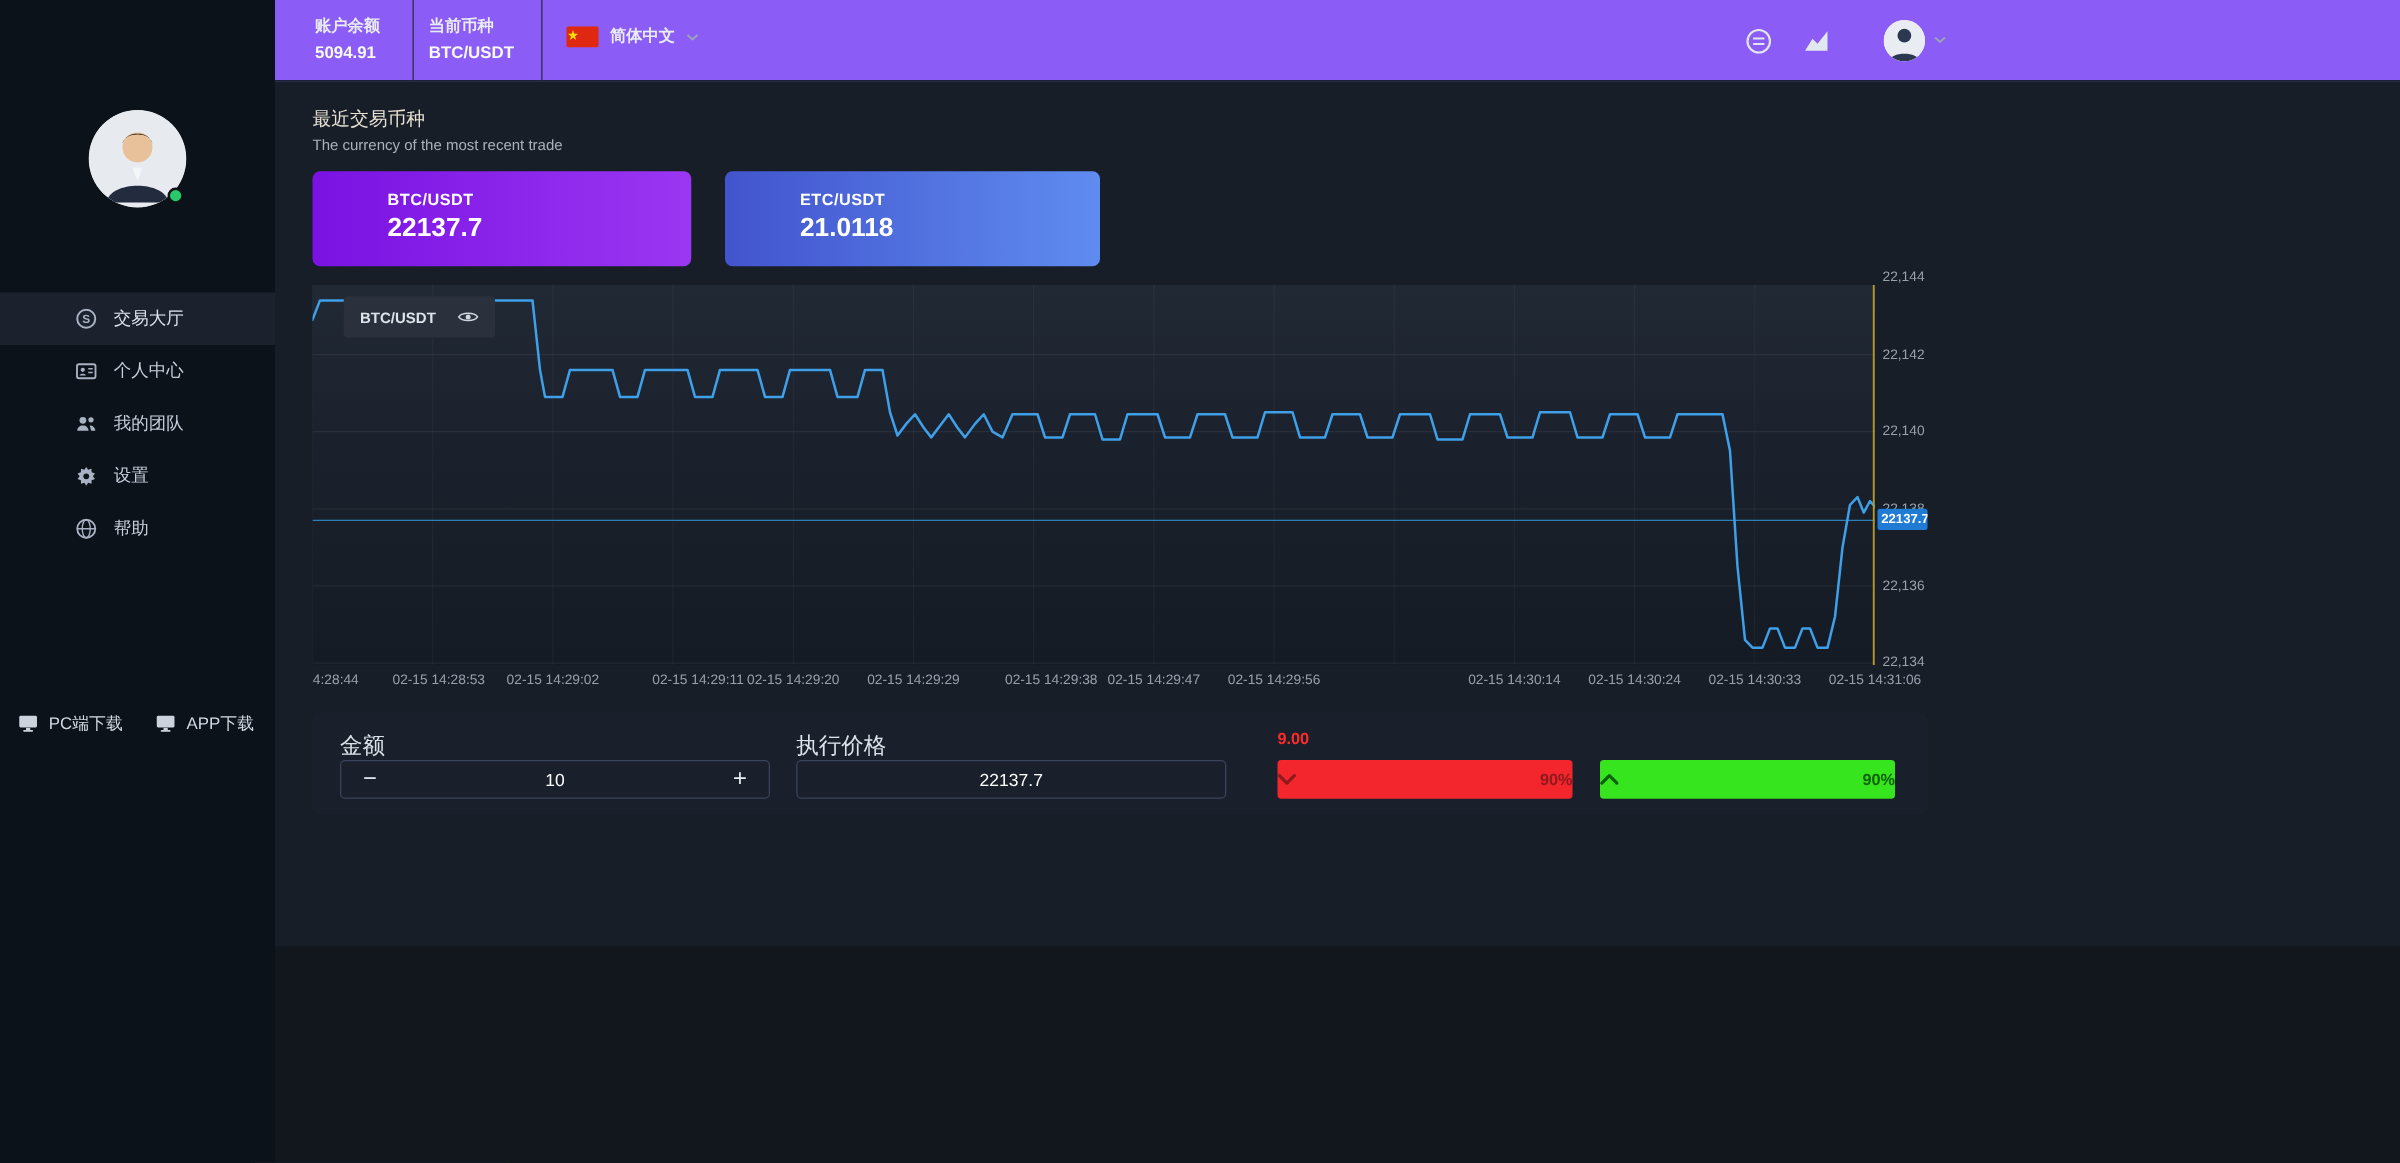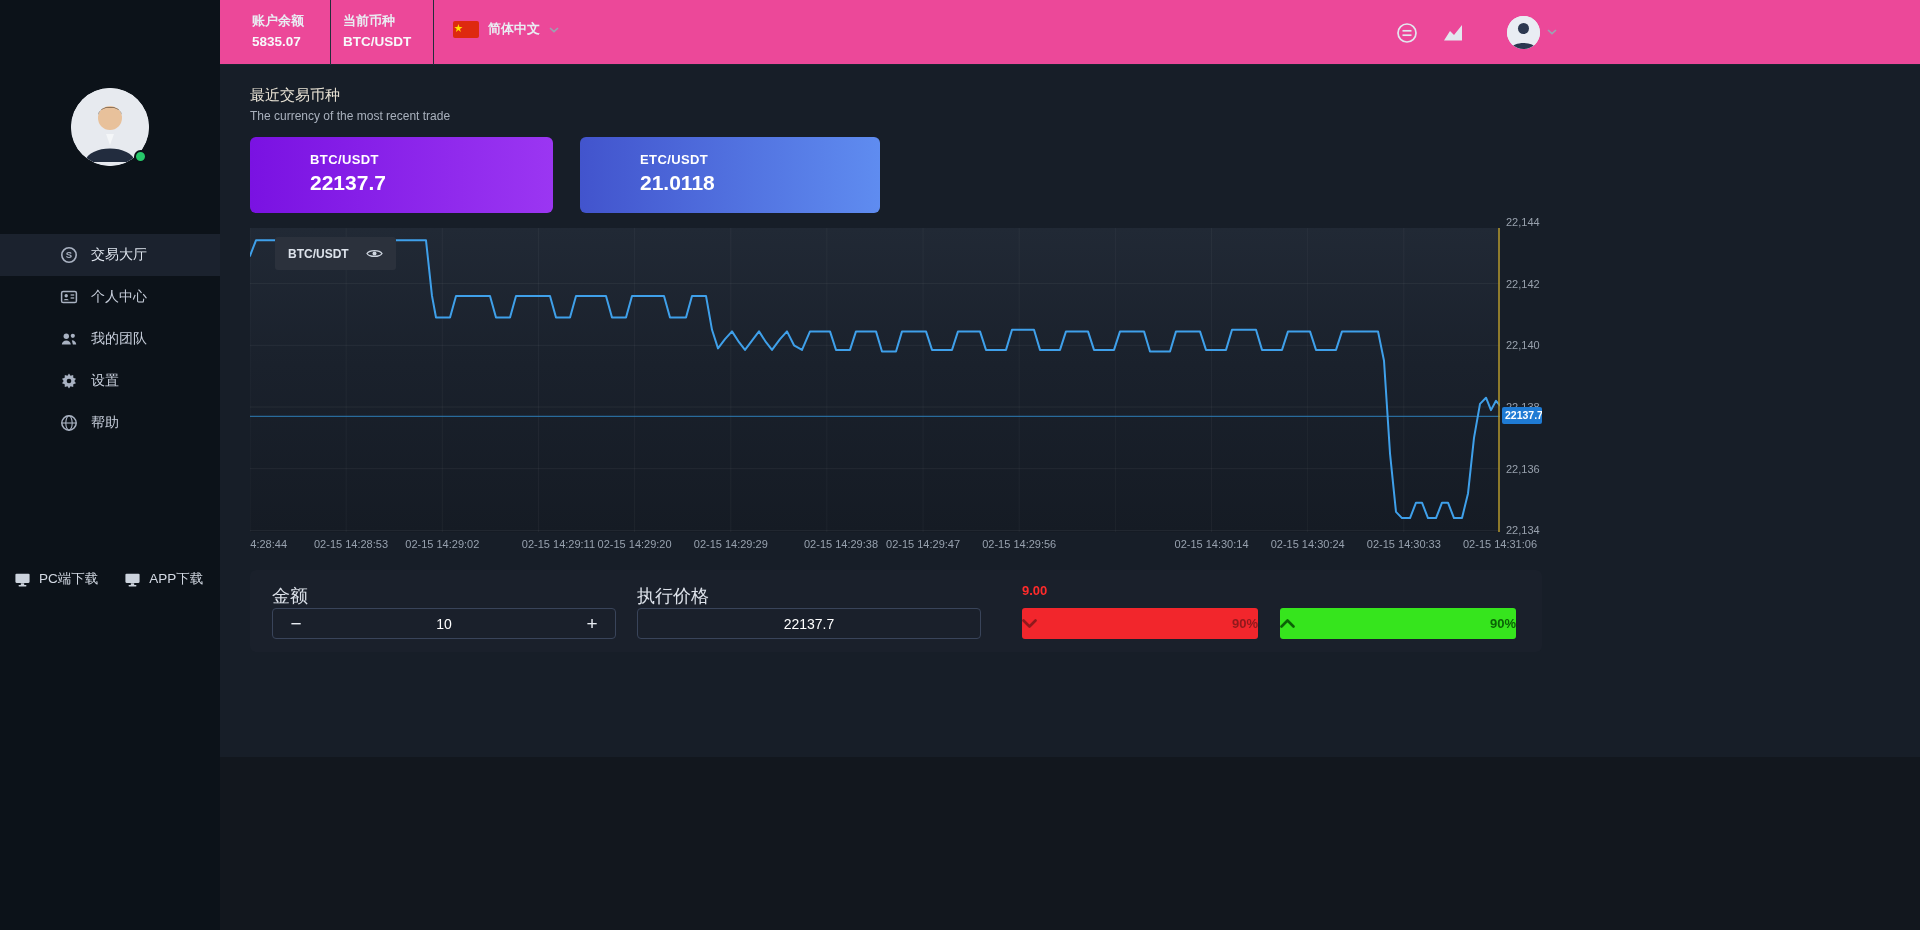--- a/index.html
+++ b/index.html
@@ -3,21 +3,21 @@
 <meta charset="utf-8">
 <style>
   *{margin:0;padding:0;box-sizing:border-box}
   html,body{width:1920px;height:930px}
   body{position:relative;background:#12171e;font-family:"Liberation Sans",sans-serif;overflow:hidden;color:#dde2ea}
   svg{display:block}
 
   
   .content-bg{position:absolute;left:220px;top:65px;width:1700px;height:692px;background:#171e28;z-index:0}
   .sidebar{position:absolute;left:0;top:0;width:220px;height:930px;background:#0c1219;z-index:6}
-  .header{position:absolute;left:220px;top:0;width:1700px;height:65px;background:#ec4899;border-bottom:1px solid #1b2330;z-index:5}
+  .header{position:absolute;left:220px;top:0;width:1700px;height:65px;background:#8b5cf6;border-bottom:1px solid #1b2330;z-index:5}
 
   
   .hblock{position:absolute;top:11px}
   .h-balance{left:32px}.h-pair{left:123px}
   .hlabel{font-size:13px;font-weight:bold;color:#e9edf3;line-height:20px;white-space:nowrap}
   .hvalue{font-size:13.5px;font-weight:bold;color:#f7f9fb;line-height:21px;white-space:nowrap}
   .hdiv{position:absolute;top:0;width:1px;height:65px;background:#232d3b}
   .d1{left:110px}.d2{left:213px}
   .lang{position:absolute;left:233px;top:20px;display:flex;align-items:center;gap:9px;cursor:pointer}
   .lang .lang-txt{font-size:13px;font-weight:bold;color:#e9edf3}
@@ -29,21 +29,21 @@
 
   
   .avatar-wrap{position:absolute;left:71px;top:88px;width:78px;height:78px;cursor:pointer}
   .avatar-img{width:78px;height:78px;border-radius:50%;overflow:hidden;background:#e7eaef}
   .status-dot{position:absolute;right:2px;bottom:3px;width:13px;height:13px;border-radius:50%;background:#27c96a;border:2px solid #0c1219}
   .nav{position:absolute;top:234px;left:0;width:220px}
   .nav-item{height:42px;display:flex;align-items:center;padding-left:60px;gap:13px;color:#c7cedb;font-size:14px;cursor:pointer}
   .nav-item.active{background:#1b222e;color:#dfe5ee}
   .nav-icon{width:18px;height:18px;color:#a9b2c2;flex:none}
   .downloads{position:absolute;top:570px;left:14px;display:flex;gap:26px;font-size:13.5px;color:#d3d9e3}
-  .dl{display:flex;align-items:center;gap:8px;cursor:pointer;white-space:nowrap}
+  .dl{display:flex;gap:8px;cursor:pointer;white-space:nowrap}
   .dl .dl-icon{width:17px;height:17px;color:#ccd3dd}
 
   
   .page-title{position:absolute;left:250px;top:86px;font-size:15px;color:#e8e2d4;z-index:2}
   .page-subtitle{position:absolute;left:250px;top:109px;font-size:12px;color:#a9b1bd;z-index:2}
   .card{position:absolute;top:137px;height:76px;border-radius:6px;padding:15px 0 0 60px;color:#fff;z-index:2;cursor:pointer}
   .card-0{left:250px;width:303px}
   .card-1{left:580px;width:300px}
   .card-pair{font-size:13px;font-weight:bold;letter-spacing:.4px}
   .card-price{font-size:21px;font-weight:bold;margin-top:4px}
@@ -173,21 +173,21 @@
           </svg>
       </span>
       <span>APP下载</span>
     </div>
   </div>
 </div>
 
 <header class="header">
   <div class="hblock h-balance">
     <div class="hlabel">账户余额</div>
-    <div class="hvalue">5835.07</div>
+    <div class="hvalue">5094.91</div>
   </div>
   <div class="hdiv d1"></div>
   <div class="hblock h-pair">
     <div class="hlabel">当前币种</div>
     <div class="hvalue">BTC/USDT</div>
   </div>
   <div class="hdiv d2"></div>
 
   <div class="lang">
     <span>

